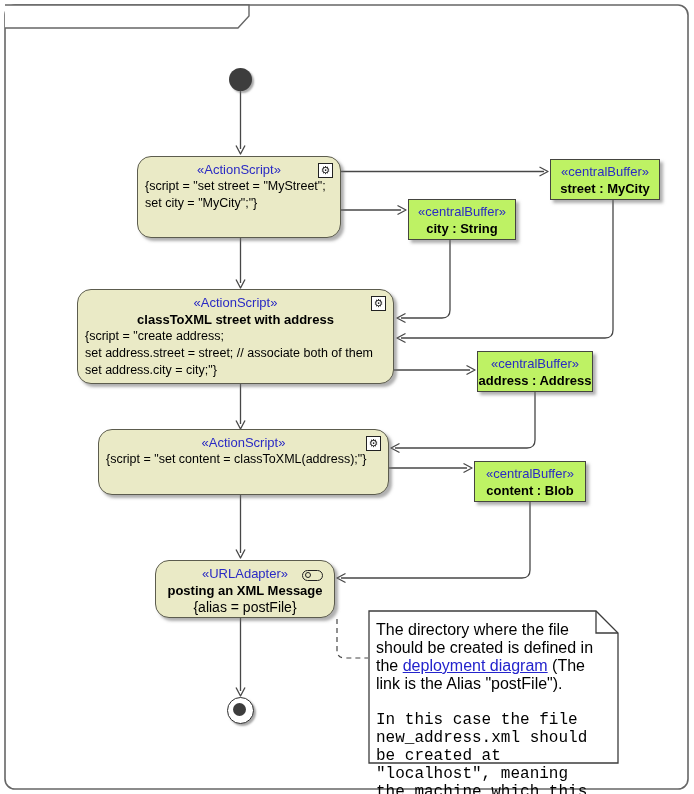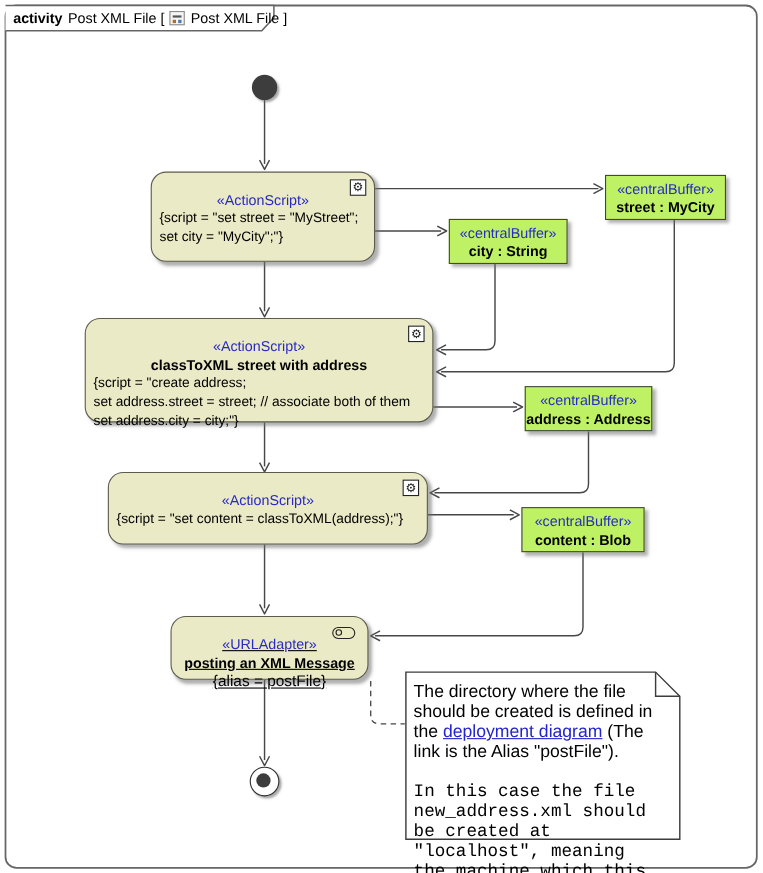--- a/index.html
+++ b/index.html
@@ -22,21 +22,21 @@
   .hdr-icon i{display:block;width:8px;height:7px;margin-bottom:1px;
     background:
       linear-gradient(#555,#555) 0 0/8px 2px no-repeat,
       linear-gradient(#b06a2a,#b06a2a) 0 4px/3px 3px no-repeat,
       linear-gradient(#4a7ab0,#4a7ab0) 5px 4px/3px 3px no-repeat;}
 
   
   .action{
     position:absolute;box-sizing:border-box;background:#eaeac6;border:1.4px solid #5c5c4e;
     border-radius:14px;box-shadow:3px 3px 3px rgba(110,110,110,.55);
-    padding-top:16px;font-size:13px;
+    padding-top:4px;font-size:13px;
   }
   .buffer{
     position:absolute;box-sizing:border-box;background:#bef264;border:1.3px solid #454540;
     box-shadow:3px 3px 3px rgba(110,110,110,.55);padding-top:3px;font-size:13px;text-align:center;
   }
   .stereo{display:block;text-align:center;color:#2a2ac4;line-height:17px;}
   .nname{display:block;text-align:center;font-weight:bold;line-height:17px;}
   .bodyline{display:block;text-align:left;font-size:12.5px;line-height:17px;padding:0 7px;white-space:nowrap;}
   .bodycenter{display:block;text-align:center;font-size:14px;line-height:17px;}
 
@@ -123,28 +123,20 @@
       <path d="M240.5,618 V691"></path>
       <path d="M236,687.5 L240.5,696 L245,687.5"></path>
     </g>
 
     <path d="M337,619 V650 Q337,658 345,658 H368" stroke="#474747" stroke-width="1.2" fill="none" stroke-dasharray="5,4"></path>
 
     <path d="M369,611 H596 L618,633 V763 H369 Z" fill="#ffffff" stroke="#3c3c3c" stroke-width="1.3"></path>
     <path d="M596,611 V633 H618" fill="none" stroke="#3c3c3c" stroke-width="1.3"></path>
   </svg>
 
-  <div class="frame-header">
-    <span class="kw">activity</span>
-    <span>Post XML File [</span>
-    <span class="hdr-icon">
-        <i></i>
-      </span>
-    <span>Post XML File ]</span>
-  </div>
 
   <div class="initial-node"></div>
 
   <div class="action" style="left:137px;top:156px;width:204px;height:82px;">
     <span class="stereo">«ActionScript»</span>
     <span class="bodyline">{script = "set street = "MyStreet";</span>
     <span class="bodyline">set city = "MyCity";"}</span>
     <span class="gear-box">⚙</span>
   </div>
 
@@ -176,21 +168,21 @@
     <span class="stereo">«ActionScript»</span>
     <span class="bodyline">{script = "set content = classToXML(address);"}</span>
     <span class="gear-box">⚙</span>
   </div>
 
   <div class="buffer" style="left:474px;top:461px;width:112px;height:41px;">
     <span class="stereo">«centralBuffer»</span>
     <span class="nname">content : Blob</span>
   </div>
 
-  <div class="action" style="left:155px;top:560px;width:180px;height:58px;text-decoration:underline;">
+  <div class="action" style="left:155px;top:560px;width:180px;height:58px;">
     <span class="stereo">«URLAdapter»</span>
     <span class="nname">posting an XML Message</span>
     <span class="bodycenter">{alias = postFile}</span>
     <span class="toggle-box">
         <i></i>
       </span>
   </div>
 
   <div class="final-node">
       <i></i>

